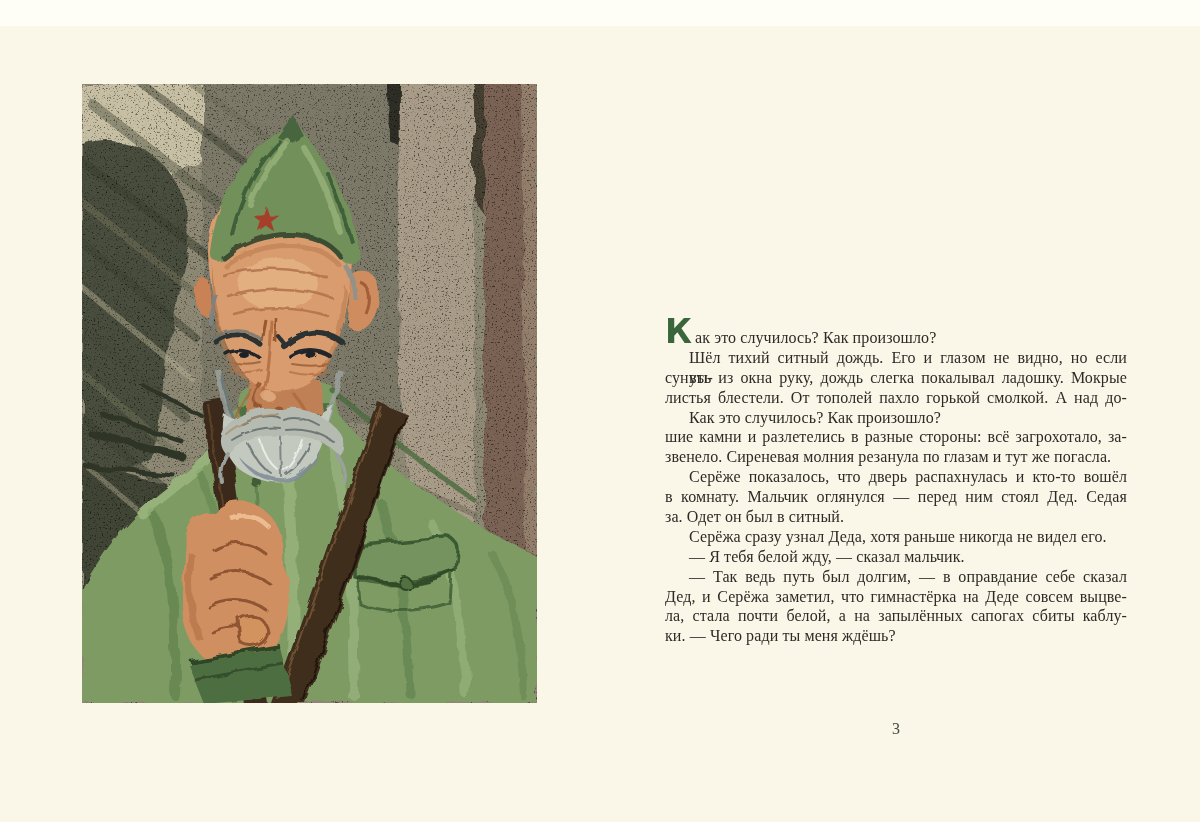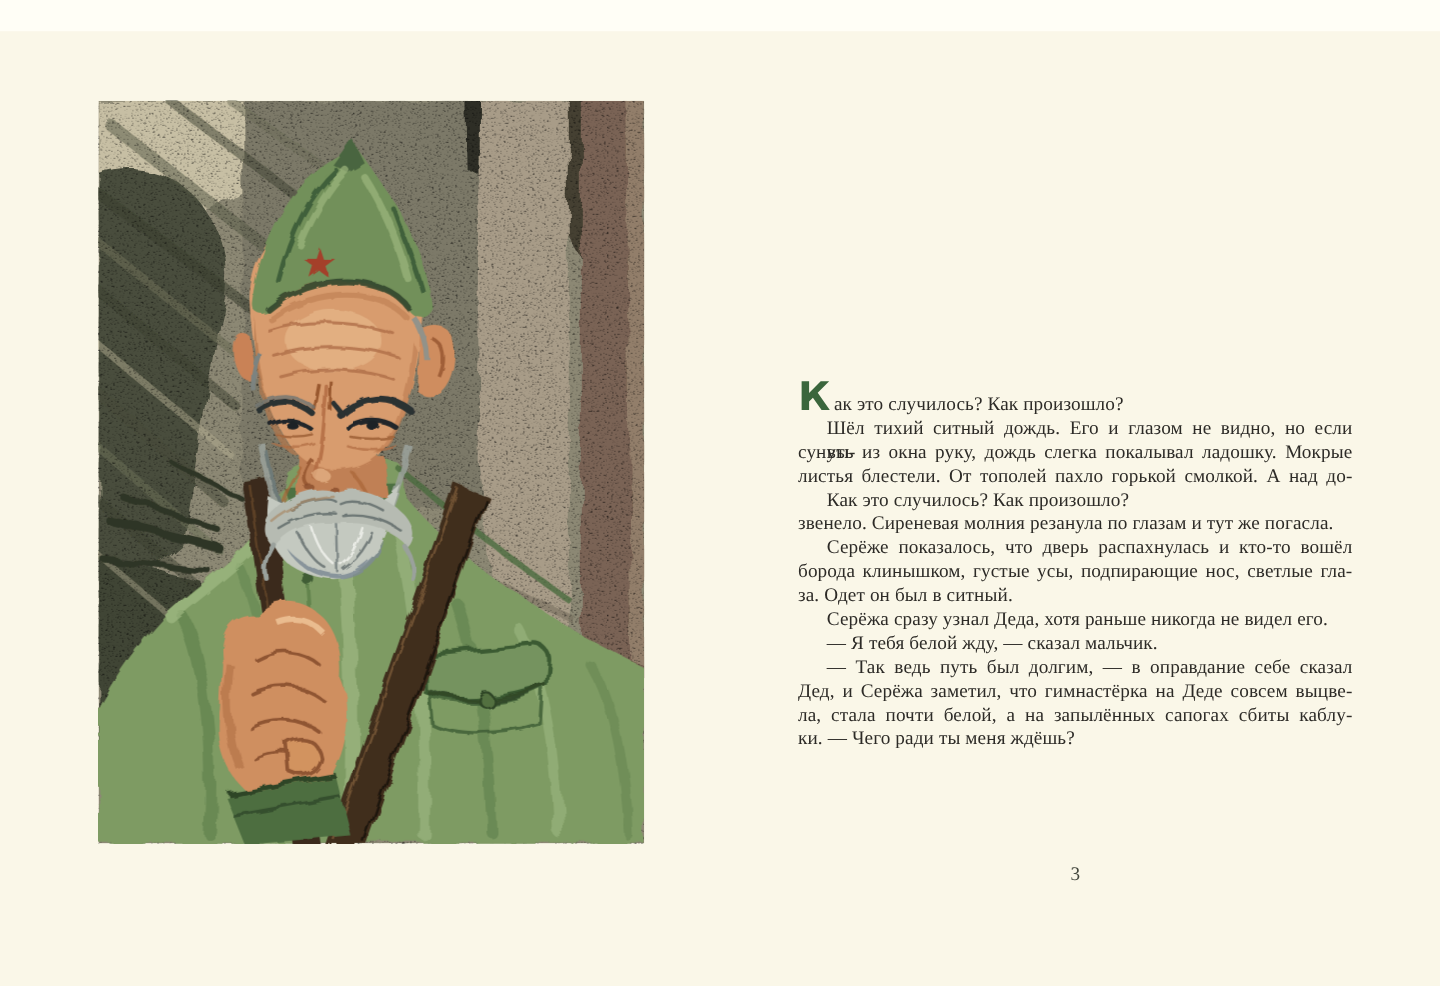--- a/index.html
+++ b/index.html
@@ -292,23 +292,24 @@
       </g>
     </svg>
   </figure>
 
   <div class="text-column" id="text-block">
       <div class="line drop"><span class="dropcap">К</span>ак это случилось? Как произошло?</div>
       <div class="line indent just">Шёл тихий ситный дождь. Его и глазом не видно, но если вы-</div>
       <div class="line just">сунуть из окна руку, дождь слегка покалывал ладошку. Мокрые</div>
       <div class="line just">листья блестели. От тополей пахло горькой смолкой. А над до-</div>
       <div class="line indent">Как это случилось? Как произошло?</div>
+      <div class="line just">шие камни и разлетелись в разные стороны: всё загрохотало, за-</div>
       <div class="line">звенело. Сиреневая молния резанула по глазам и тут же погасла.</div>
       <div class="line indent just">Серёже показалось, что дверь распахнулась и кто-то вошёл</div>
-      <div class="line just">борода клинышком, густые усы, подпирающие нос, светлые гла-</div>
+      <div class="line just">в комнату. Мальчик оглянулся — перед ним стоял Дед. Седая</div>
       <div class="line">за. Одет он был в ситный.</div>
       <div class="line indent">Серёжа сразу узнал Деда, хотя раньше никогда не видел его.</div>
       <div class="line indent">— Я тебя белой жду, — сказал мальчик.</div>
       <div class="line indent just">— Так ведь путь был долгим, — в оправдание себе сказал</div>
       <div class="line just">Дед, и Серёжа заметил, что гимнастёрка на Деде совсем выцве-</div>
       <div class="line just">ла, стала почти белой, а на запылённых сапогах сбиты каблу-</div>
       <div class="line">ки. — Чего ради ты меня ждёшь?</div>
     </div>
   <div class="page-number">3</div>
 

